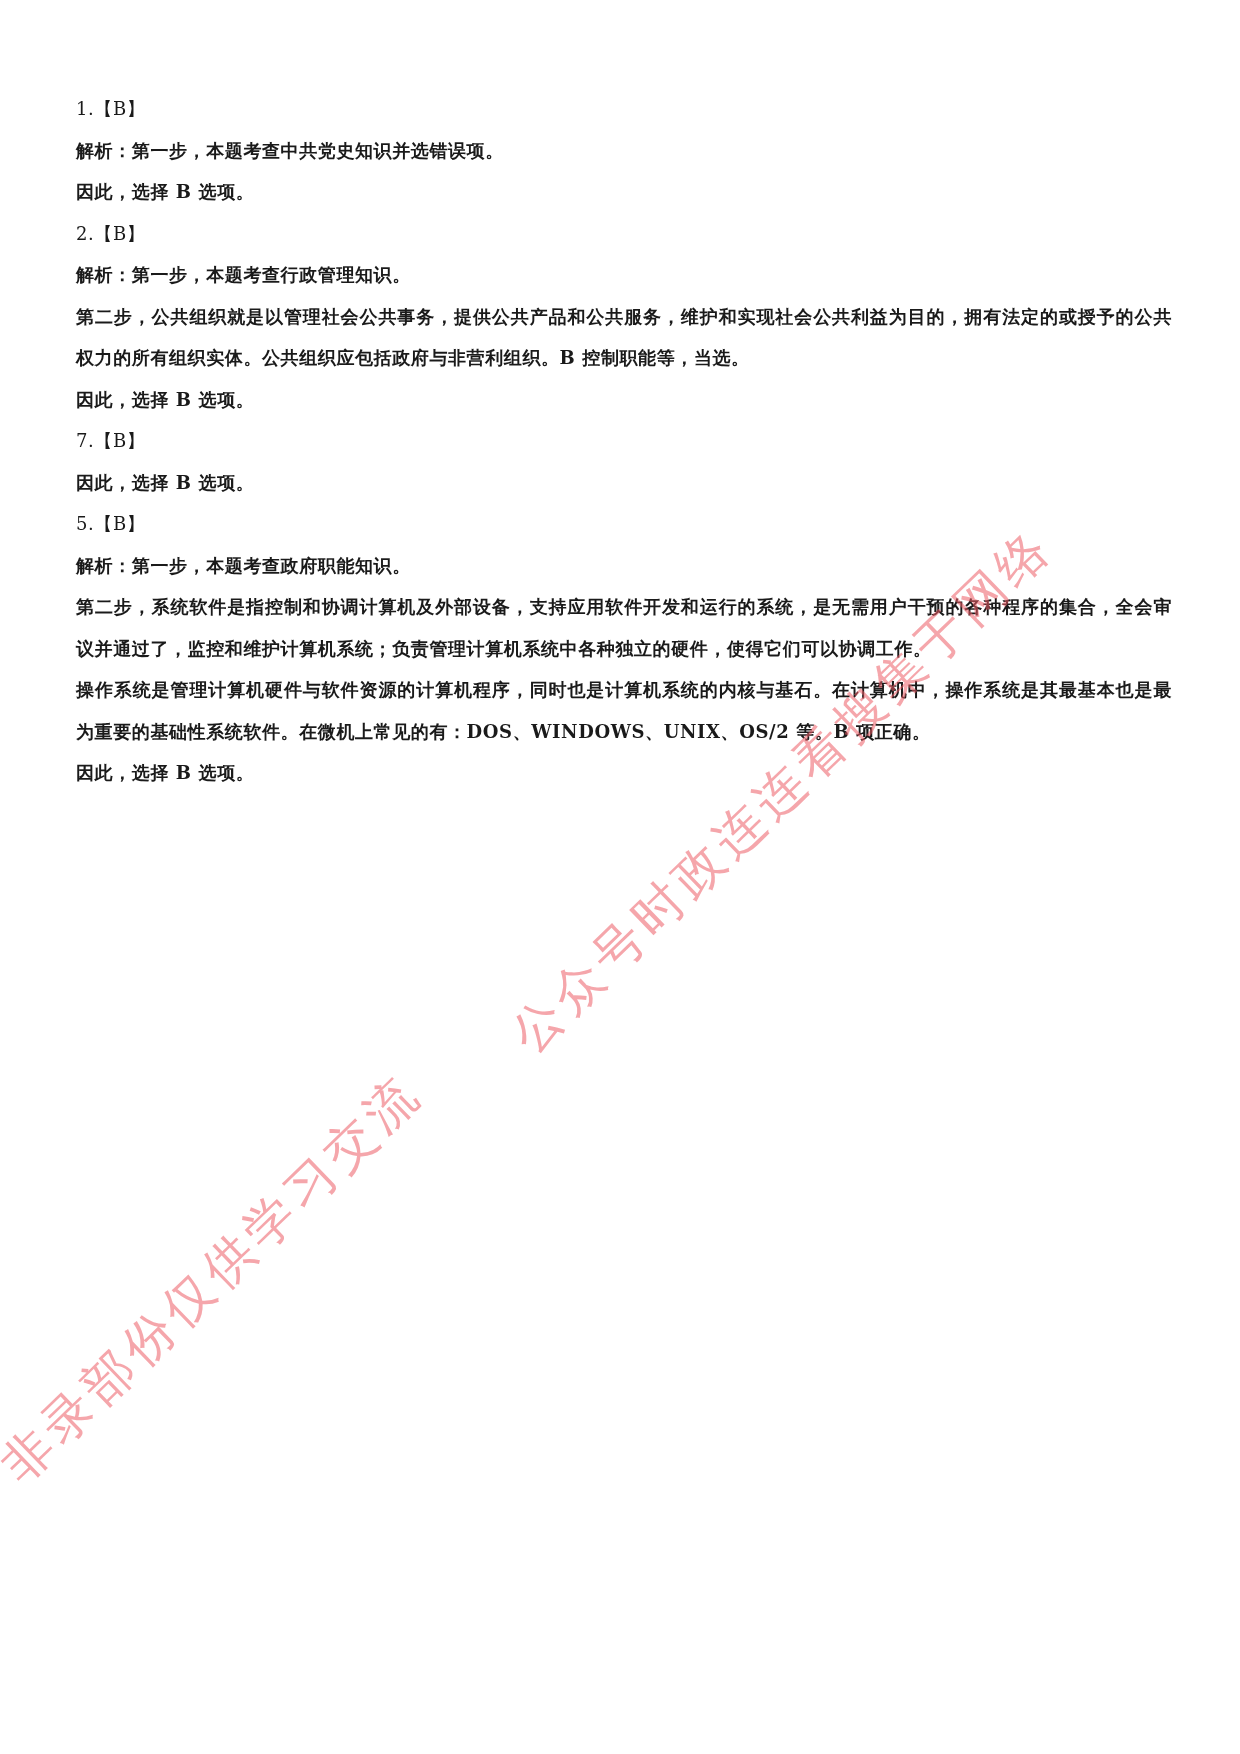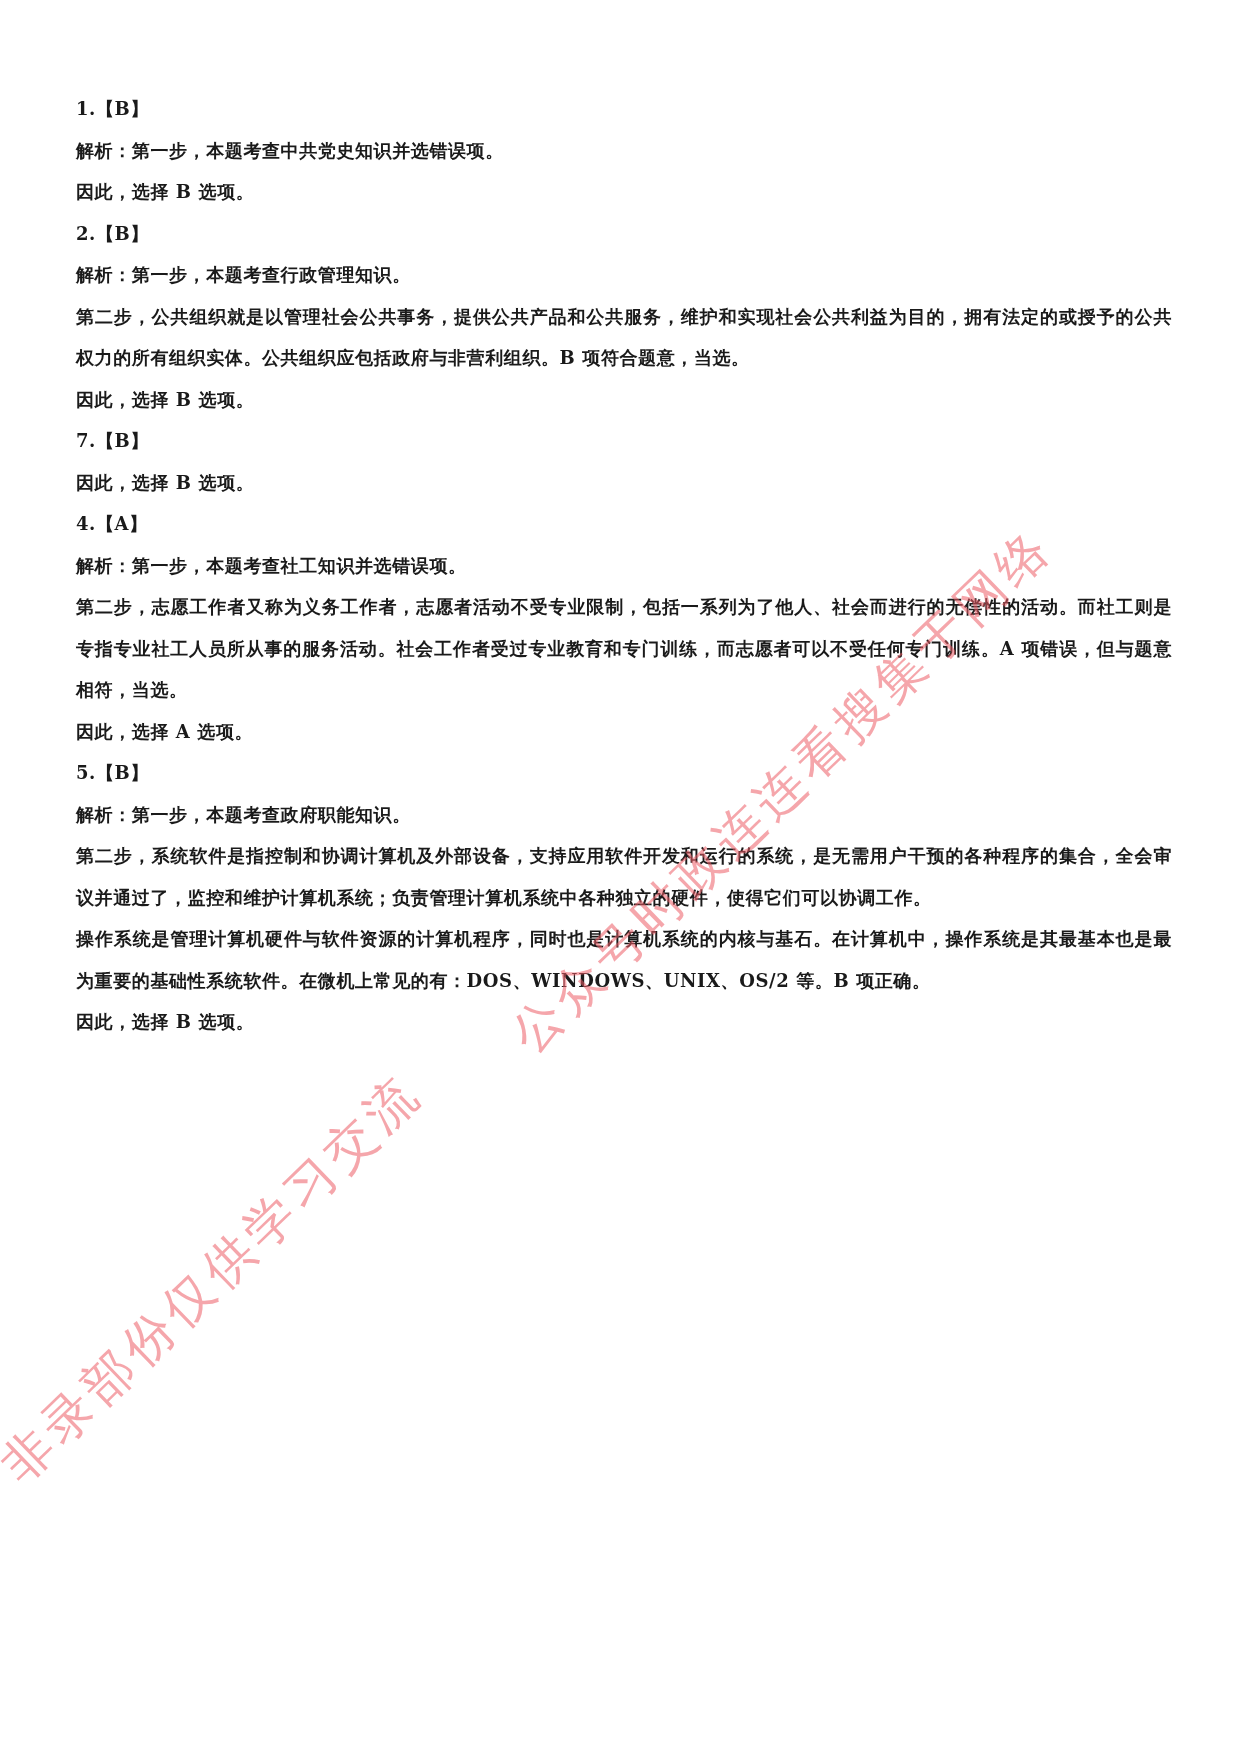--- a/index.html
+++ b/index.html
@@ -7,21 +7,21 @@
       width: 1240px; height: 1754px; position: relative; overflow: hidden;
       font-family: "DejaVu Serif", "Liberation Serif", serif;
       color: #1a1a1a;
     }
     .page { position: absolute; left: 0; top: 0; width: 1240px; height: 1754px; }
     .content {
       position: absolute; left: 76px; top: 88px; width: 1096px;
       font-size: 18px; line-height: 41.5px; letter-spacing: 0.6px;
     }
     .line { display: block; white-space: normal; text-align: justify; font-weight: bold; }
-    .qnum { display: block; font-weight: bold; }
+    .qnum { display: block; }
     .watermark {
       position: absolute; color: rgba(236, 92, 102, 0.55);
       font-family: "DejaVu Sans", "Liberation Sans", sans-serif;
       font-size: 50px; letter-spacing: 6px; white-space: nowrap;
       transform-origin: left center; pointer-events: none;
       font-weight: 300;
       -webkit-text-stroke: 0;
     }
     .wm1 { left: 10px; top: 1440px; transform: rotate(-44deg); }
     .wm2 { left: 520px; top: 1010px; transform: rotate(-44deg); }
@@ -34,35 +34,29 @@
 
     <div>
       <span class="qnum">1.【B】</span>
       <span class="line">解析：第一步，本题考查中共党史知识并选错误项。</span>
       <span class="line">因此，选择 B 选项。</span>
     </div>
 
     <div>
       <span class="qnum">2.【B】</span>
       <span class="line">解析：第一步，本题考查行政管理知识。</span>
-      <span class="line">第二步，公共组织就是以管理社会公共事务，提供公共产品和公共服务，维护和实现社会公共利益为目的，拥有法定的或授予的公共权力的所有组织实体。公共组织应包括政府与非营利组织。B 项符合题意，当选。</span>
+      <span class="line">第二步，公共组织就是以管理社会公共事务，提供公共产品和公共服务，维护和实现社会公共利益为目的，拥有法定的或授予的公共权力的所有组织实体。公共组织应包括政府与非营利组织。B 控制职能等，当选。</span>
       <span class="line">因此，选择 B 选项。</span>
     </div>
 
     <div>
       <span class="qnum">7.【B】</span>
       <span class="line">因此，选择 B 选项。</span>
     </div>
 
-    <div>
-      <span class="qnum">4.【A】</span>
-      <span class="line">解析：第一步，本题考查社工知识并选错误项。</span>
-      <span class="line">第二步，志愿工作者又称为义务工作者，志愿者活动不受专业限制，包括一系列为了他人、社会而进行的无偿性的活动。而社工则是专指专业社工人员所从事的服务活动。社会工作者受过专业教育和专门训练，而志愿者可以不受任何专门训练。A 项错误，但与题意相符，当选。</span>
-      <span class="line">因此，选择 A 选项。</span>
-    </div>
 
     <div>
       <span class="qnum">5.【B】</span>
       <span class="line">解析：第一步，本题考查政府职能知识。</span>
       <span class="line">第二步，系统软件是指控制和协调计算机及外部设备，支持应用软件开发和运行的系统，是无需用户干预的各种程序的集合，全会审议并通过了，监控和维护计算机系统；负责管理计算机系统中各种独立的硬件，使得它们可以协调工作。</span>
       <span class="line">操作系统是管理计算机硬件与软件资源的计算机程序，同时也是计算机系统的内核与基石。在计算机中，操作系统是其最基本也是最为重要的基础性系统软件。在微机上常见的有：DOS、WINDOWS、UNIX、OS/2 等。B 项正确。</span>
       <span class="line">因此，选择 B 选项。</span>
     </div>
 
   </div>

